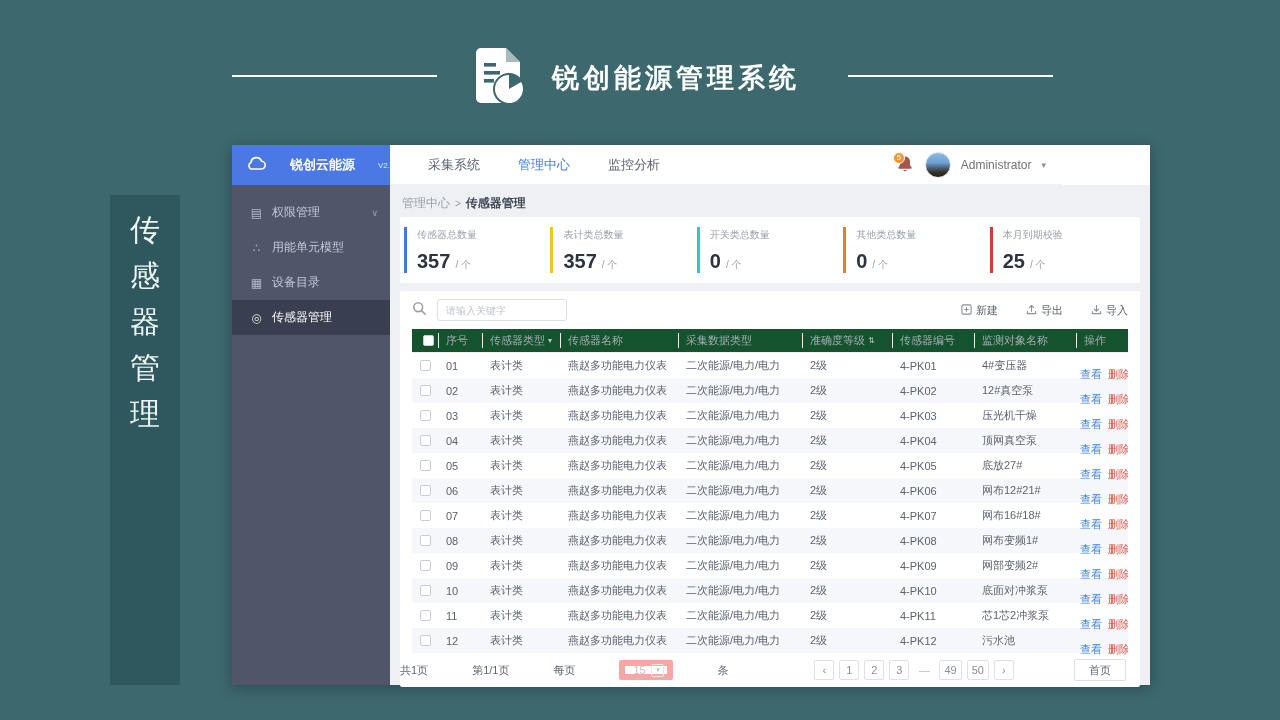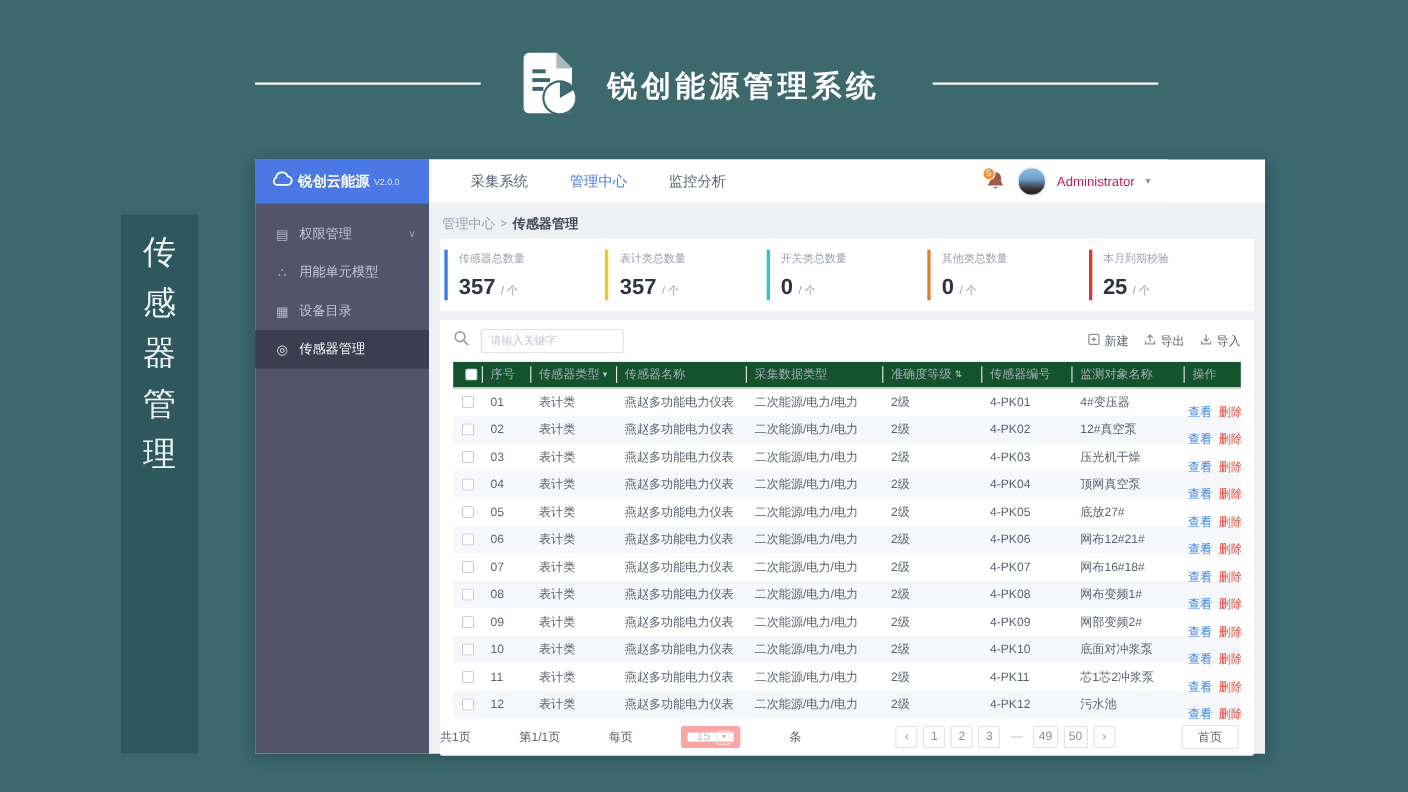--- a/index.html
+++ b/index.html
@@ -19,21 +19,21 @@
               background:#2f585e; display:flex; flex-direction:column; align-items:center;
               padding-top:20px; gap:16px; }
   .side-tab .vchar { color:#eef4f4; font-size:30px; line-height:1; }
 
   
   .app-window { position:absolute; left:232px; top:145px; width:918px; height:540px;
                 background:#ffffff; box-shadow:0 3px 14px rgba(0,0,0,.28); }
 
   
   .win-sidebar { position:absolute; left:0; top:0; width:158px; height:540px; background:#50556a; }
-  .logo-bar { height:40px; background:#4a79e5; display:flex; align-items:center; padding-left:13px; gap:4px; }
+  .logo-bar { height:40px; background:#4a79e5; display:flex; align-items:center; padding-left:13px; gap:23px; }
   .logo-name { color:#fff; font-size:13px; font-weight:bold; white-space:nowrap; }
   .logo-ver { color:#dfe7fb; font-size:8px; }
   .menu { padding-top:10px; }
   .menu-item { position:relative; height:35px; display:flex; align-items:center; gap:9px;
                padding-left:18px; color:#c3c8d6; font-size:12px; cursor:pointer; }
   .menu-item .mi-icon { font-size:12px; opacity:.85; width:13px; text-align:center; }
   .menu-item .mi-chevron { position:absolute; right:12px; font-size:9px; color:#9aa0b4; }
   .menu-item.active { background:#3a3e51; color:#ffffff; }
 
   
@@ -43,21 +43,21 @@
   .nav-item { font-size:13px; color:#5a6170; cursor:pointer; }
   .nav-item.active { color:#4a79e5; }
   .topnav-right { margin-left:auto; display:flex; align-items:center; gap:10px; padding-right:16px; }
   .bell-wrap { position:relative; width:18px; height:20px; }
   .bell-badge { position:absolute; left:-4px; top:-3px; min-width:12px; height:12px; border-radius:50%;
                 background:#f0952f; color:#fff; font-size:8px; display:flex; align-items:center;
                 justify-content:center; border:1px solid #fff; }
   .avatar { width:26px; height:26px; border-radius:50%;
             background:linear-gradient(180deg,#8ab9e4 0%,#6fa3cf 40%,#4b6079 62%,#383027 80%,#241f19 100%);
             border:1px solid #e3e6ea; }
-  .user-name { font-size:12px; color:#be185d; }
+  .user-name { font-size:12px; color:#737373; }
   .user-chevron { font-size:9px; color:#8a9099; }
 
   
   .win-content { position:absolute; left:158px; top:40px; width:760px; height:500px;
                  background:#eef0f3; padding:8px 10px 10px 10px; }
   .breadcrumb { height:20px; display:flex; align-items:center; gap:5px; padding-left:2px;
                 font-size:12px; }
   .crumb-parent { color:#98a0ab; }
   .crumb-sep { color:#98a0ab; font-size:10px; }
   .crumb-current { color:#414957; font-weight:bold; }
@@ -72,21 +72,21 @@
   .stat-value { font-size:20px; font-weight:bold; color:#2d3440; }
   .stat-unit { font-size:10px; color:#9aa1ac; }
 
   
   .table-card { margin-top:8px; background:#fff; height:396px; border-radius:2px;
                 display:flex; flex-direction:column; }
   .toolbar { height:38px; display:flex; align-items:center; padding:0 12px; gap:10px; }
   .search-input { width:130px; height:22px; border:1px solid #dcdfe6; border-radius:3px;
                   font-size:10px; color:#555; padding:0 8px; outline:none; background:#fff; }
   .search-input::placeholder { color:#c0c4cc; }
-  .toolbar-actions { margin-left:auto; display:flex; align-items:center; gap:14px; }
+  .toolbar-actions { margin-left:auto; display:flex; align-items:center; gap:28px; }
   .tool-btn { display:flex; align-items:center; gap:4px; font-size:11px; color:#5f6670;
               background:none; border:none; cursor:pointer; font-family:inherit; }
 
   .tgrid { display:grid; grid-template-columns:26px 44px 78px 118px 124px 90px 82px 102px 1fr;
            align-items:center; margin:0 12px; }
   .thead { height:24px; border-bottom:1px solid #eef0f3; background:#14532d; }
   .thead .cell { font-size:11px; color:#a6acb6; border-left:1px solid #edeff2; padding-left:7px;
                  display:flex; align-items:center; gap:3px; white-space:nowrap; overflow:hidden; }
   .thead .cell .col-glyph { font-size:8px; color:#c0c4cc; }
   .trow { height:25px; }

